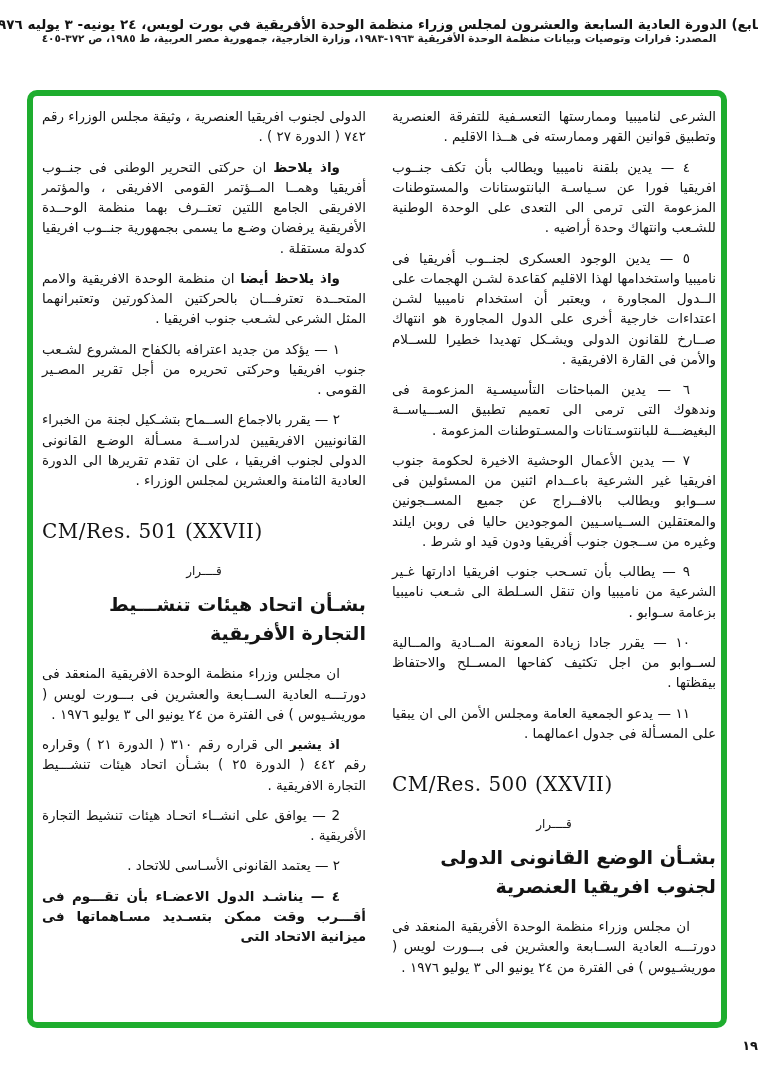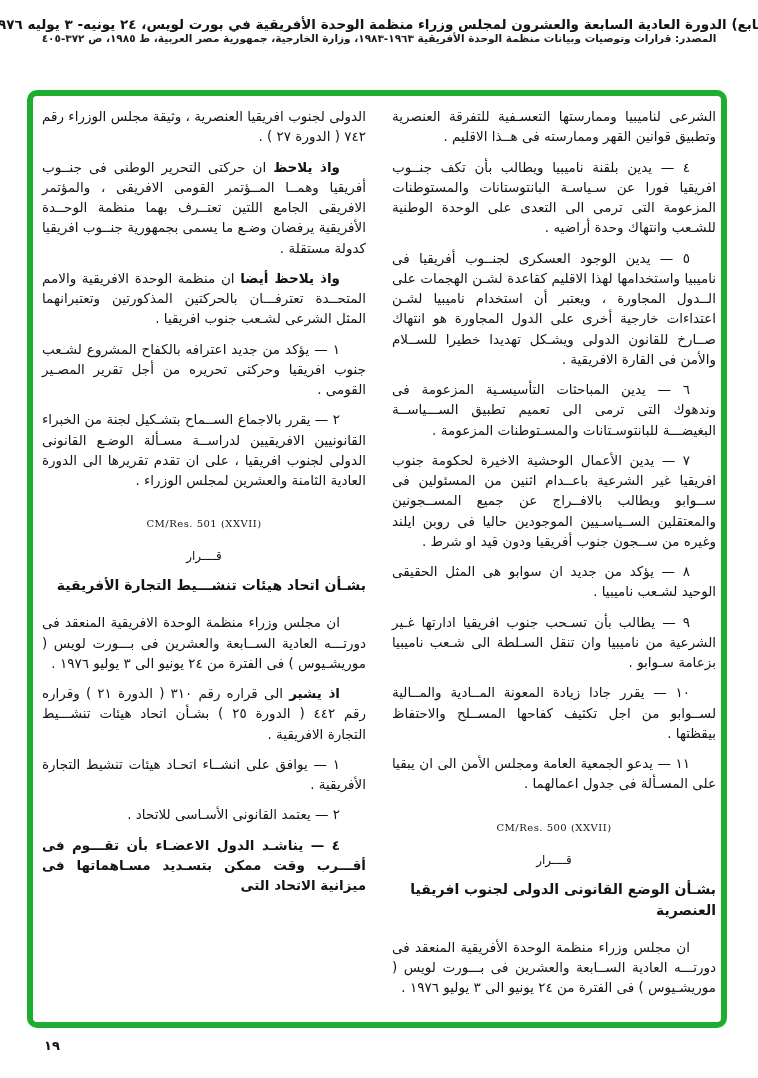--- a/index.html
+++ b/index.html
@@ -25,70 +25,69 @@
   }
   .col{
     width:324px;box-sizing:border-box;
     font-size:13.5px;line-height:1.5;text-align:justify;text-justify:inter-word;
   }
   .para{margin:0 0 10px 0;}
   .para.indent{text-indent:26px;}
   .para.bold{font-weight:bold;}
   .para b{font-weight:bold;margin-top:28px;}
   .ref{
-    direction:ltr;text-align:center;font-family:"DejaVu Serif", serif;
-    font-size:10px;margin:26px 0 16px 0;letter-spacing:0.5px;
+    direction:ltr;text-align:left;font-family:"DejaVu Serif", serif;
+    font-size:20px;margin:26px 0 16px 0;letter-spacing:0.5px;
   }
   .heading{
     text-align:center;font-weight:normal;font-size:12px;margin:4px 0 10px 0;
   }
   .subheading{
-    font-weight:bold;font-size:14px;margin:0 0 16px 0;text-align:right;
+    font-weight:bold;font-size:19px;margin:0 0 16px 0;text-align:right;
   }
   .page-number{
-    position:absolute;left:0;right:0;top:1038px;text-align:left;
+    position:absolute;left:0;right:0;top:1038px;text-align:right;
     font-weight:bold;font-size:13px;direction:rtl;padding-left:44px;
   }
 </style>
 </head>
 <body>
 
 <div class="page-header">
   <div class="header-line1">(تابع) الدورة العادية السابعة والعشرون لمجلس وزراء منظمة الوحدة الأفريقية في بورت لويس، ٢٤ يونيه- ٣ يوليه ١٩٧٦</div>
   <div class="header-line2">المصدر: قرارات وتوصيات وبيانات منظمة الوحدة الأفريقية ١٩٦٣-١٩٨٣، وزارة الخارجية، جمهورية مصر العربية، ط ١٩٨٥، ص ٣٧٢-٤٠٥</div>
 </div>
 
 <div class="green-box" style="border-color: rgb(30, 173, 46);"></div>
 
 <div class="columns">
   <div class="col" id="col-right">
       <p class="para body">الشرعى لناميبيا وممارستها التعسـفية للتفرقة العنصرية وتطبيق قوانين القهر وممارسته فى هــذا الاقليم .</p>
       <p class="para body indent">٤ — يدين بلقنة ناميبيا ويطالب بأن تكف جنــوب افريقيا فورا عن سـياسـة البانتوستانات والمستوطنات المزعومة التى ترمى الى التعدى على الوحدة الوطنية للشـعب وانتهاك وحدة أراضيه .</p>
       <p class="para body indent">٥ — يدين الوجود العسكرى لجنــوب أفريقيا فى ناميبيا واستخدامها لهذا الاقليم كقاعدة لشـن الهجمات على الــدول المجاورة ، ويعتبر أن استخدام ناميبيا لشـن اعتداءات خارجية أخرى على الدول المجاورة هو انتهاك صــارخ للقانون الدولى ويشـكل تهديدا خطيرا للســلام والأمن فى القارة الافريقية .</p>
       <p class="para body indent">٦ — يدين المباحثات التأسيسـية المزعومة فى وندهوك التى ترمى الى تعميم تطبيق الســـياســة البغيضـــة للبانتوسـتانات والمسـتوطنات المزعومة .</p>
       <p class="para body indent">٧ — يدين الأعمال الوحشية الاخيرة لحكومة جنوب افريقيا غير الشرعية باعــدام اثنين من المسئولين فى ســوابو ويطالب بالافــراج عن جميع المســجونين والمعتقلين الســياسـيين الموجودين حاليا فى روبن ايلند وغيره من ســجون جنوب أفريقيا ودون قيد او شرط .</p>
-      <p class="para body indent">٨ — يؤكد من جديد ان سوابو هى المثل الحقيقى الوحيد لشـعب ناميبيا .</p>
       <p class="para body indent">٩ — يطالب بأن تسـحب جنوب افريقيا ادارتها غـير الشرعية من ناميبيا وان تنقل السـلطة الى شـعب ناميبيا بزعامة سـوابو .</p>
       <p class="para body indent">١٠ — يقرر جادا زيادة المعونة المــادية والمــالية لســوابو من اجل تكثيف كفاحها المســلح والاحتفاظ بيقظتها .</p>
       <p class="para body indent">١١ — يدعو الجمعية العامة ومجلس الأمن الى ان يبقيا على المسـألة فى جدول اعمالهما .</p>
       <p class="para ref">CM/Res. 500 (XXVII)</p>
       <p class="para heading">قــــرار</p>
       <p class="para subheading">بشـأن الوضع القانونى الدولى لجنوب افريقيا العنصرية</p>
       <p class="para body indent">ان مجلس وزراء منظمة الوحدة الأفريقية المنعقد فى دورتـــه العادية الســابعة والعشرين فى بـــورت لويس ( موريشـيوس ) فى الفترة من ٢٤ يونيو الى ٣ يوليو ١٩٧٦ .</p>
     </div>
   <div class="col" id="col-left">
       <p class="para body">الدولى لجنوب افريقيا العنصرية ، وثيقة مجلس الوزراء رقم ٧٤٢ ( الدورة ٢٧ ) .</p>
       <p class="para body indent"><b>واذ يلاحظ</b> ان حركتى التحرير الوطنى فى جنــوب أفريقيا وهمــا المــؤتمر القومى الافريقى ، والمؤتمر الافريقى الجامع اللتين تعتــرف بهما منظمة الوحــدة الأفريقية يرفضان وضـع ما يسمى بجمهورية جنــوب افريقيا كدولة مستقلة .</p>
       <p class="para body indent"><b>واذ يلاحظ أيضا</b> ان منظمة الوحدة الافريقية والامم المتحــدة تعترفـــان بالحركتين المذكورتين وتعتبرانهما المثل الشرعى لشـعب جنوب افريقيا .</p>
       <p class="para body indent">١ — يؤكد من جديد اعترافه بالكفاح المشروع لشـعب جنوب افريقيا وحركتى تحريره من أجل تقرير المصـير القومى .</p>
       <p class="para body indent">٢ — يقرر بالاجماع الســماح بتشـكيل لجنة من الخبراء القانونيين الافريقيين لدراســة مسـألة الوضـع القانونى الدولى لجنوب افريقيا ، على ان تقدم تقريرها الى الدورة العادية الثامنة والعشرين لمجلس الوزراء .</p>
       <p class="para ref">CM/Res. 501 (XXVII)</p>
       <p class="para heading">قــــرار</p>
       <p class="para subheading">بشـأن اتحاد هيئات تنشـــيط التجارة الأفريقية</p>
       <p class="para body indent">ان مجلس وزراء منظمة الوحدة الافريقية المنعقد فى دورتـــه العادية الســابعة والعشرين فى بـــورت لويس ( موريشـيوس ) فى الفترة من ٢٤ يونيو الى ٣ يوليو ١٩٧٦ .</p>
       <p class="para body indent"><b>اذ يشير</b> الى قراره رقم ٣١٠ ( الدورة ٢١ ) وقراره رقم ٤٤٢ ( الدورة ٢٥ ) بشـأن اتحاد هيئات تنشـــيط التجارة الافريقية .</p>
-      <p class="para body indent">١ — يوافق على انشــاء اتحـاد هيئات تنشيط التجارة الأفريقية .</p>
+      <p class="para body indent">2 — يوافق على انشــاء اتحـاد هيئات تنشيط التجارة الأفريقية .</p>
       <p class="para body indent">٢ — يعتمد القانونى الأسـاسى للاتحاد .</p>
       <p class="para body bold indent">٤ — يناشـد الدول الاعضـاء بأن تقـــوم فى أقـــرب وقت ممكن بتسـديد مسـاهماتها فى ميزانية الاتحاد التى</p>
     </div>
 </div>
 
 <div class="page-number">١٩</div>
 
 </body></html>

